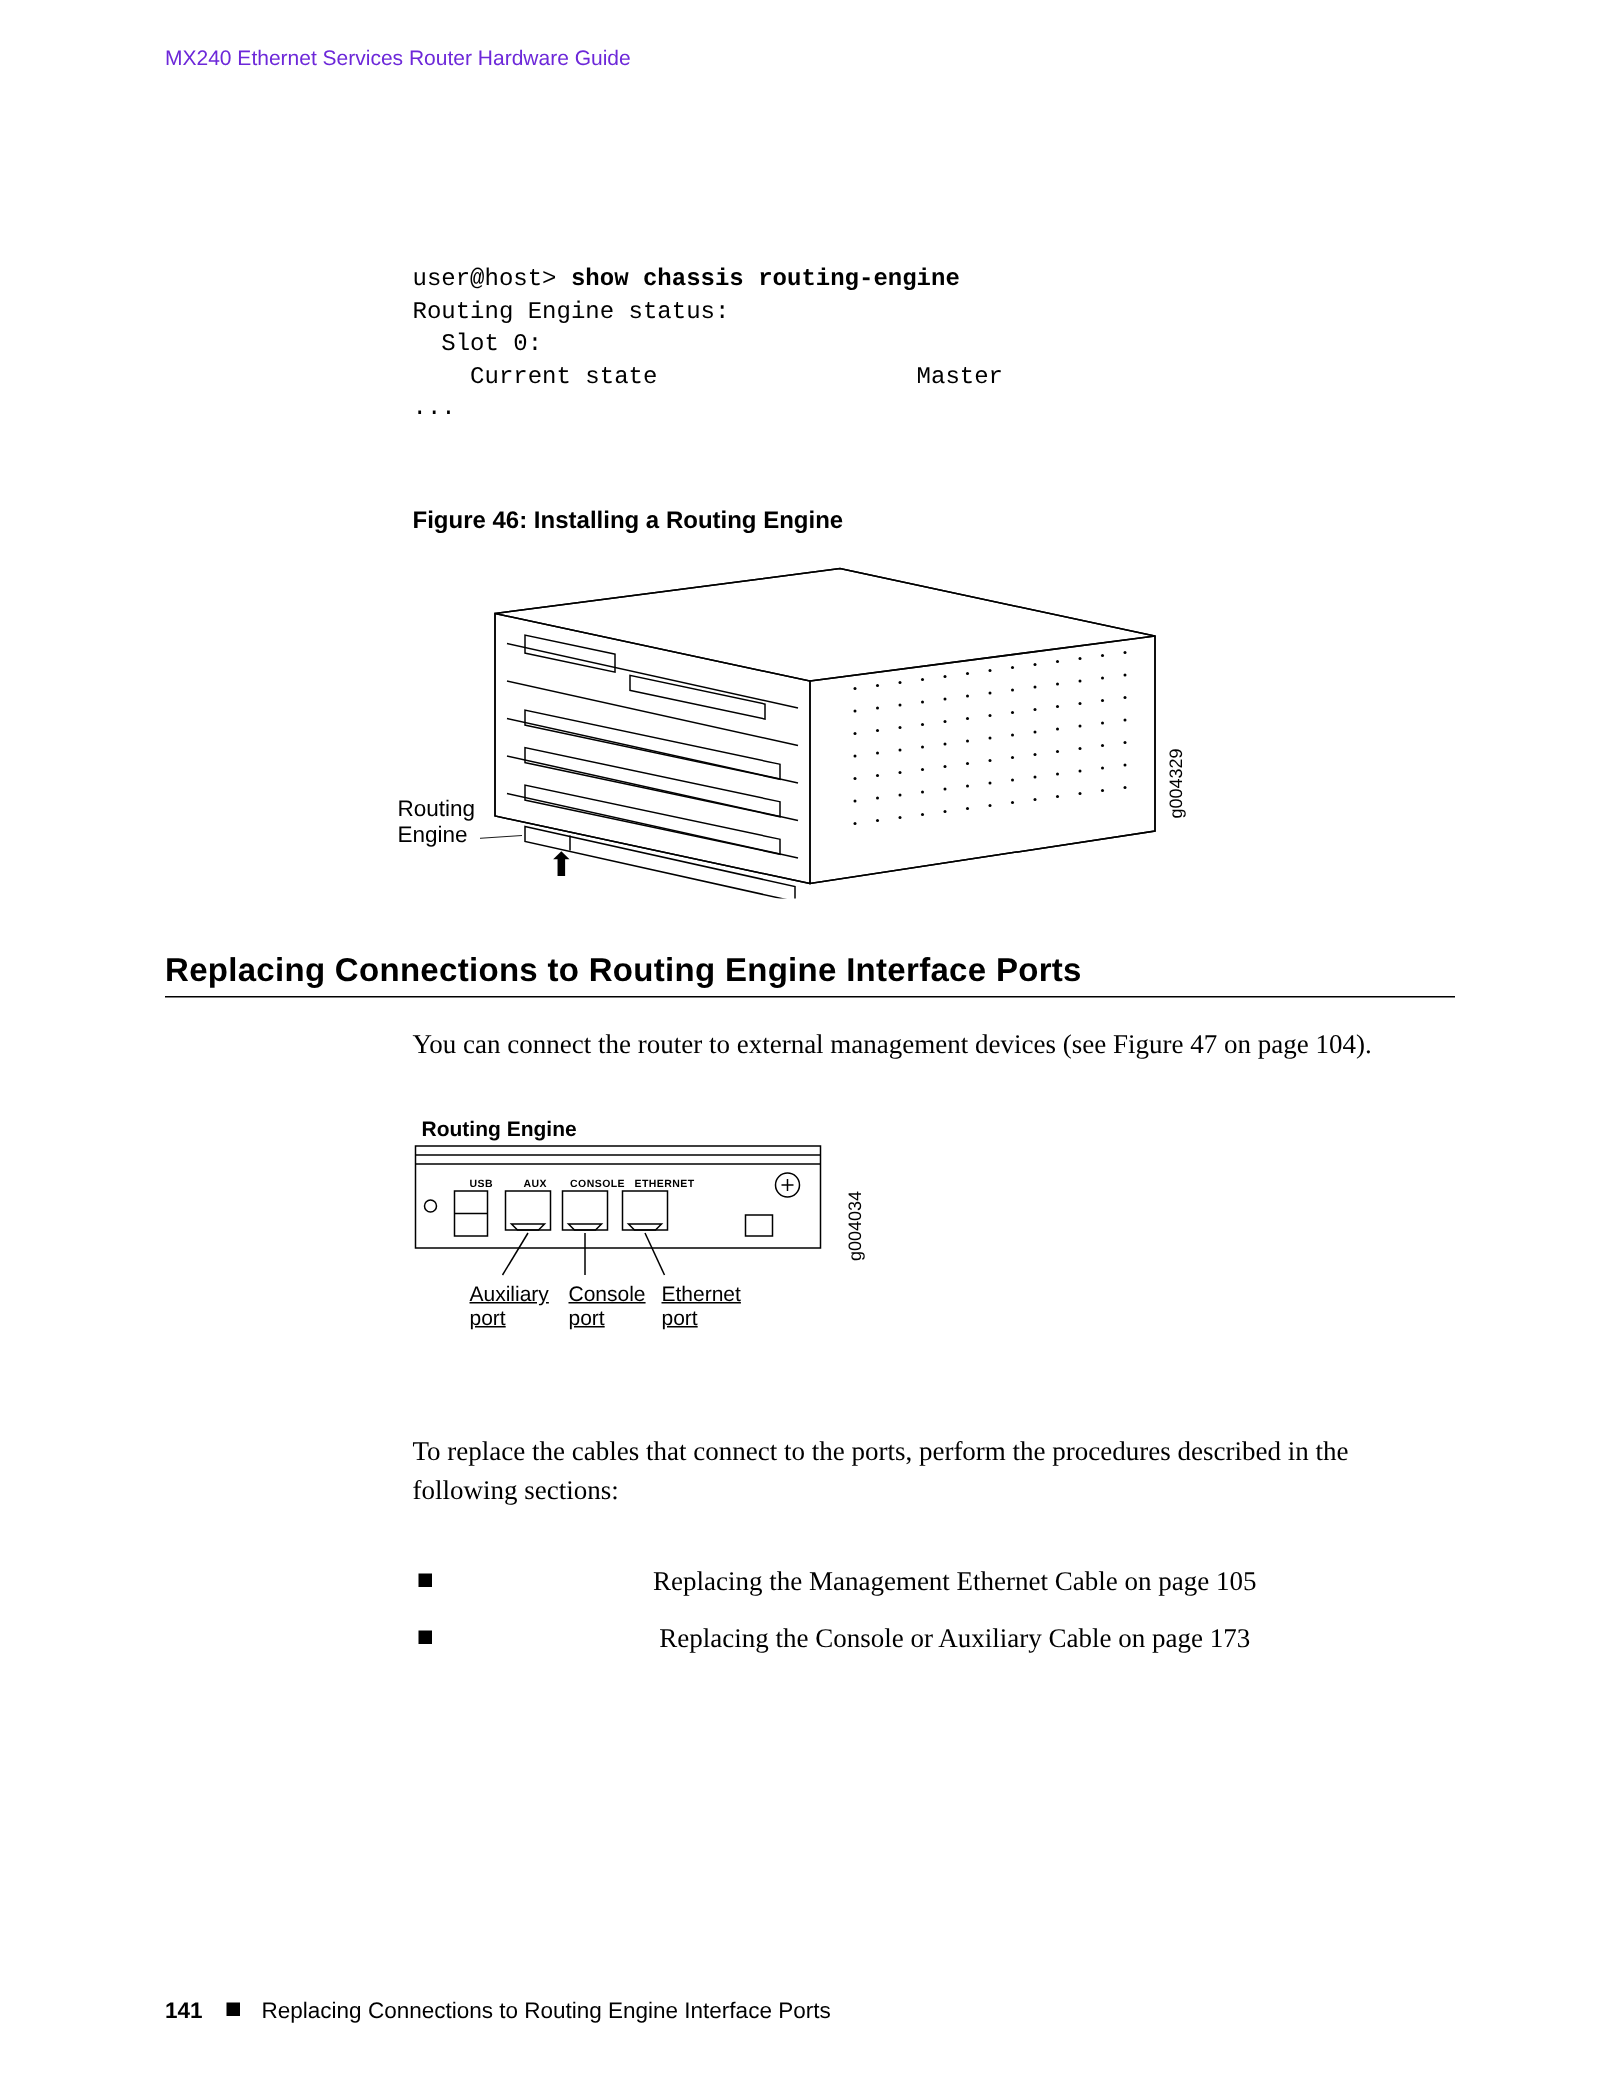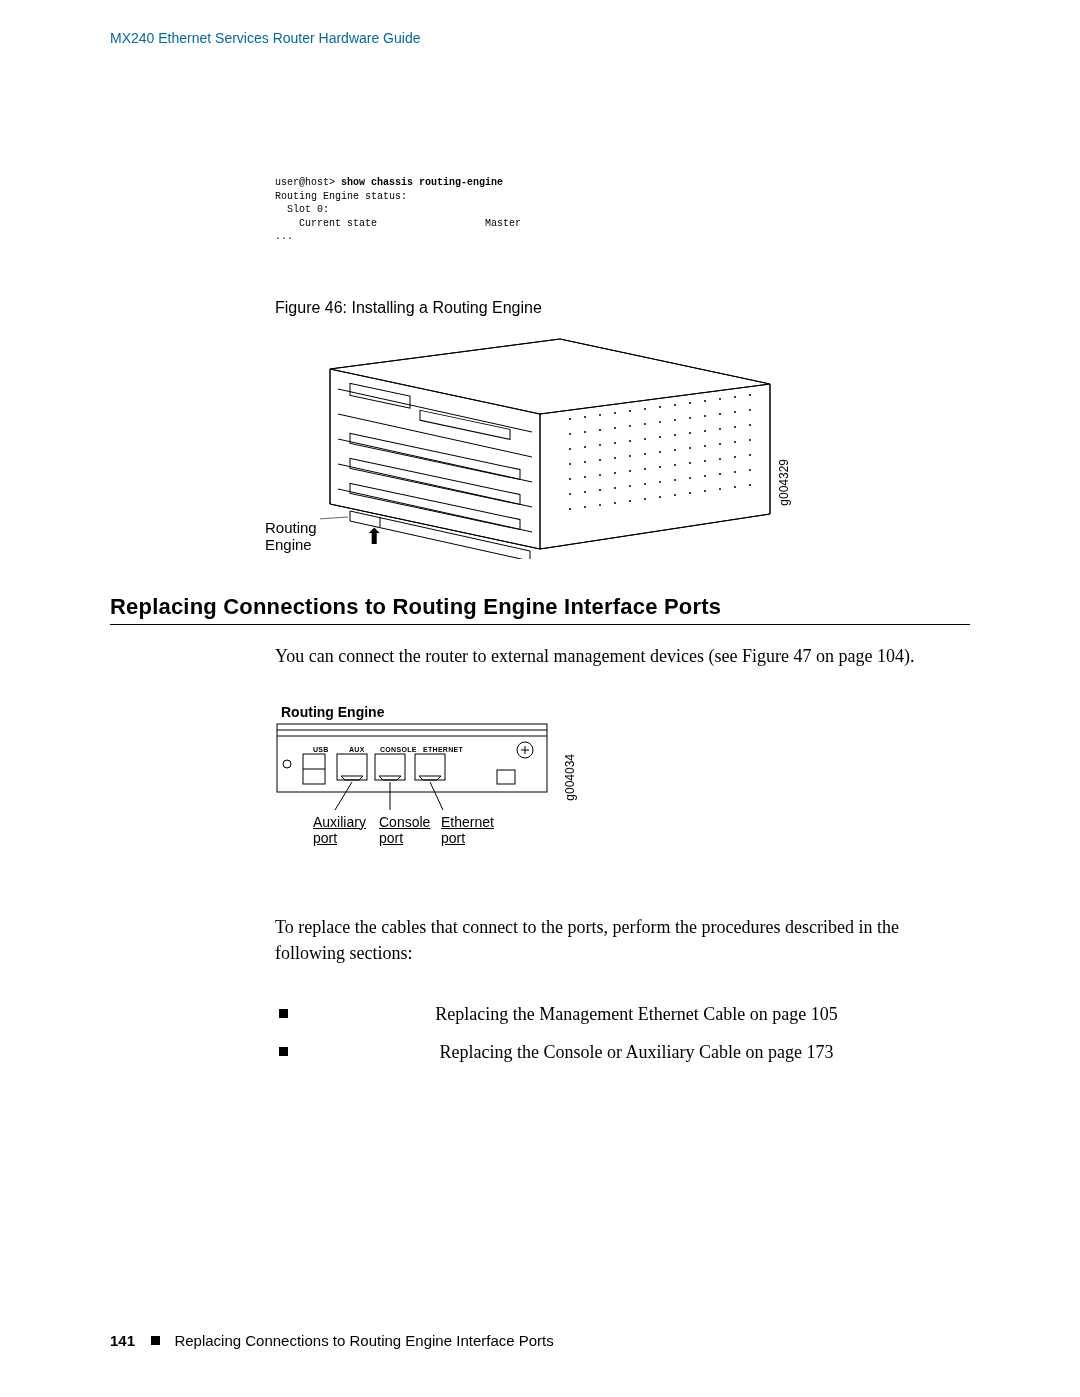--- a/index.html
+++ b/index.html
@@ -16,42 +16,42 @@
   .page {
     position: relative;
     width: 1080px;
     height: 1397px;
     box-sizing: border-box;
     padding: 30px 110px 40px 110px;
   }
   .running-head {
     font-family: Arial, Helvetica, sans-serif;
     font-size: 14px;
-    color: #0369a1;
+    color: #6d28d9;
   }
   .content {
     margin-top: 130px;
     padding-left: 165px; 
   }
   pre.cli {
     font-family: "Courier New", Courier, monospace;
-    font-size: 10px;
+    font-size: 16px;
     line-height: 1.35;
     margin: 0 0 55px 0;
     white-space: pre;
   }
   pre.cli .bold { font-weight: bold; }
   p.body {
     font-size: 18px;
     line-height: 1.45;
     margin: 0 0 35px 0;
   }
   .figcap {
     font-family: Arial, Helvetica, sans-serif;
-    font-weight: normal;
+    font-weight: bold;
     font-size: 16px;
     margin: 0 0 12px 0;
   }
   
   h2.section {
     font-family: Arial, Helvetica, sans-serif;
     font-weight: 800;
     font-size: 22px;
     margin: 30px 0 4px -165px; 
     letter-spacing: 0.2px;
@@ -65,21 +65,21 @@
   
   .fig46 {
     position: relative;
     width: 520px;
     height: 235px;
     margin: 0 0 10px -10px;
   }
   .re-label {
     position: absolute;
     left: 0;
-    top: 190px;
+    top: 162px;
     font-family: Arial, Helvetica, sans-serif;
     font-size: 15px;
     line-height: 1.15;
   }
   .gcode-v {
     position: absolute;
     font-family: Arial, Helvetica, sans-serif;
     font-size: 12px;
     writing-mode: vertical-rl;
     transform: rotate(180deg);

